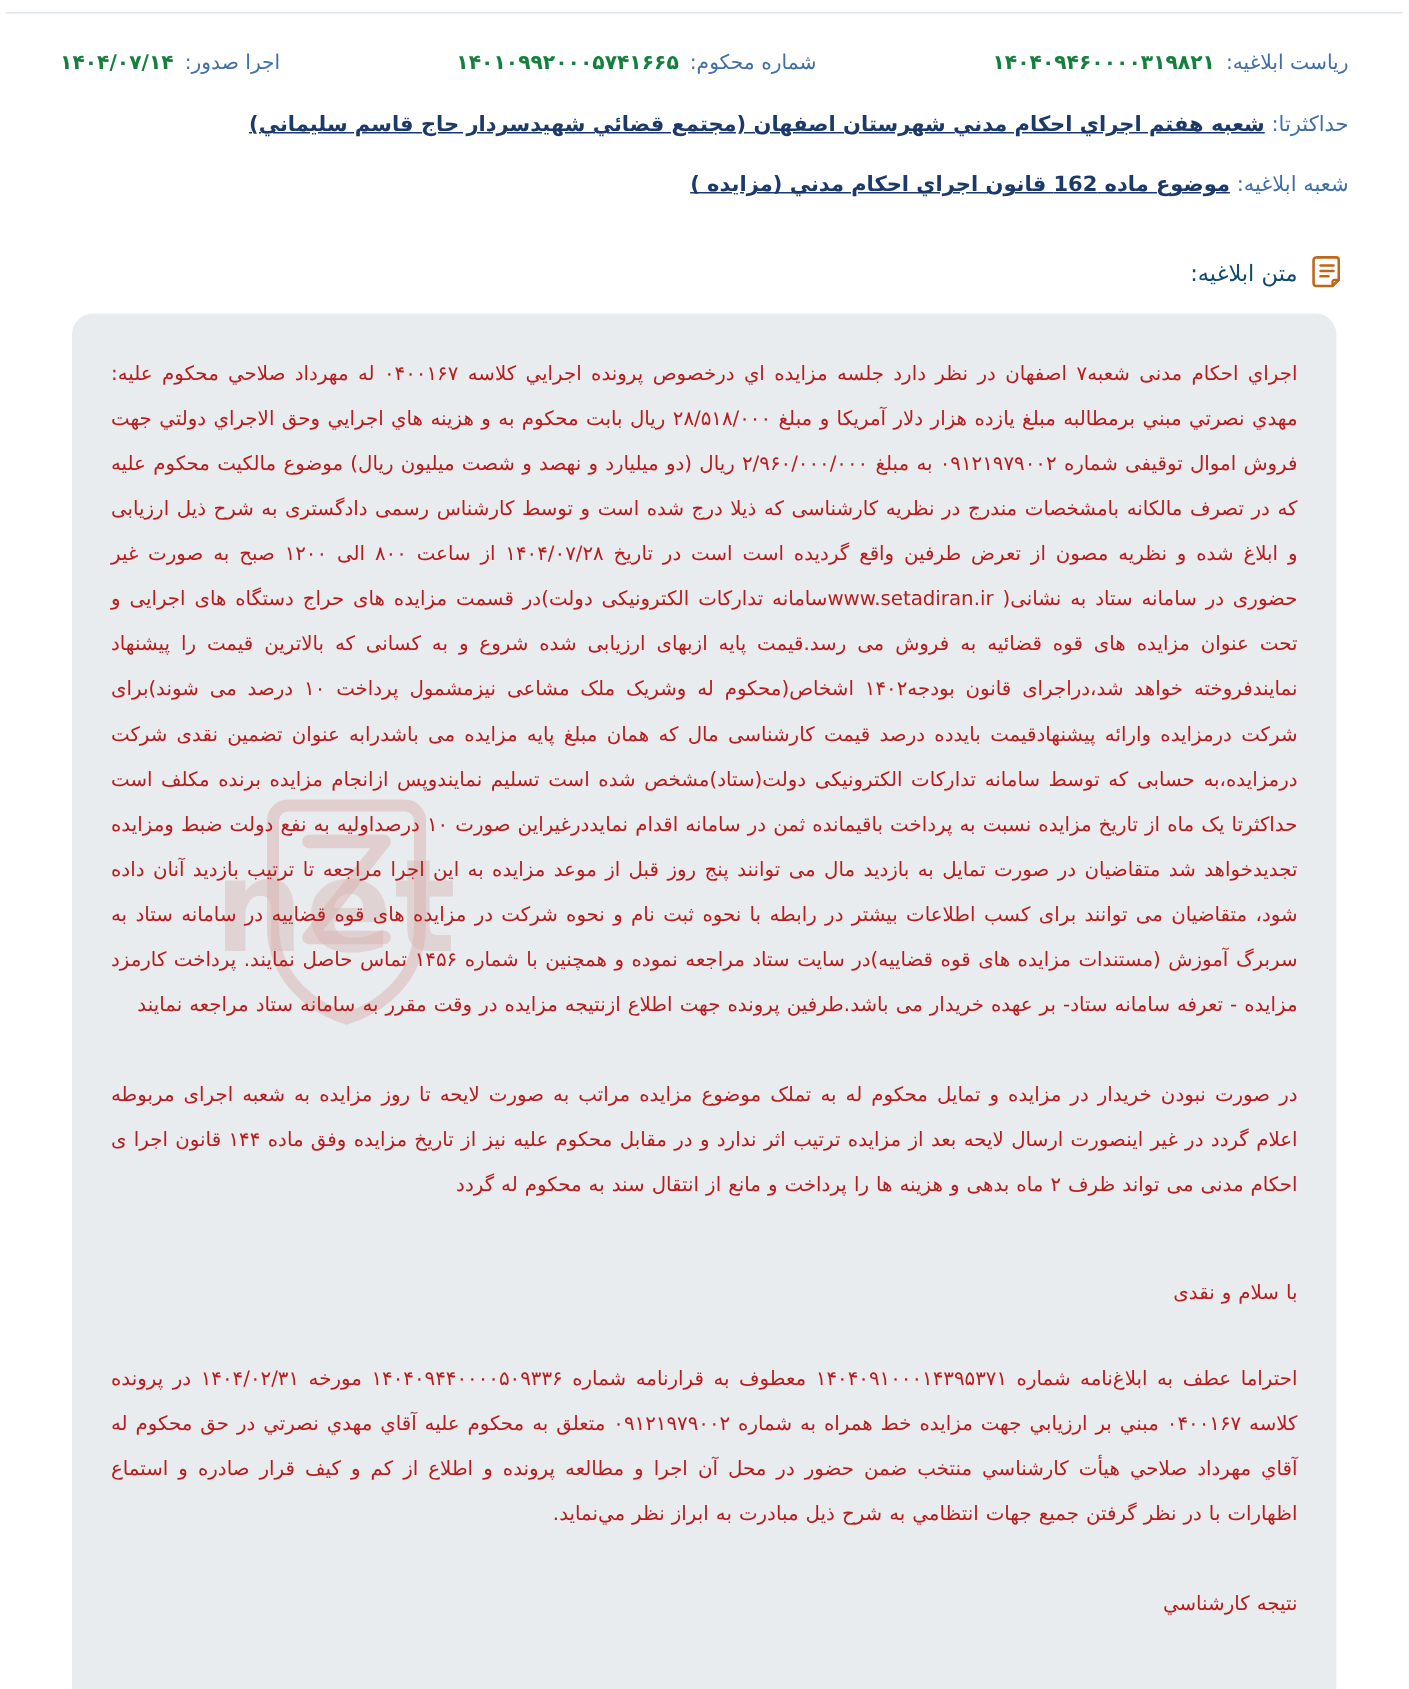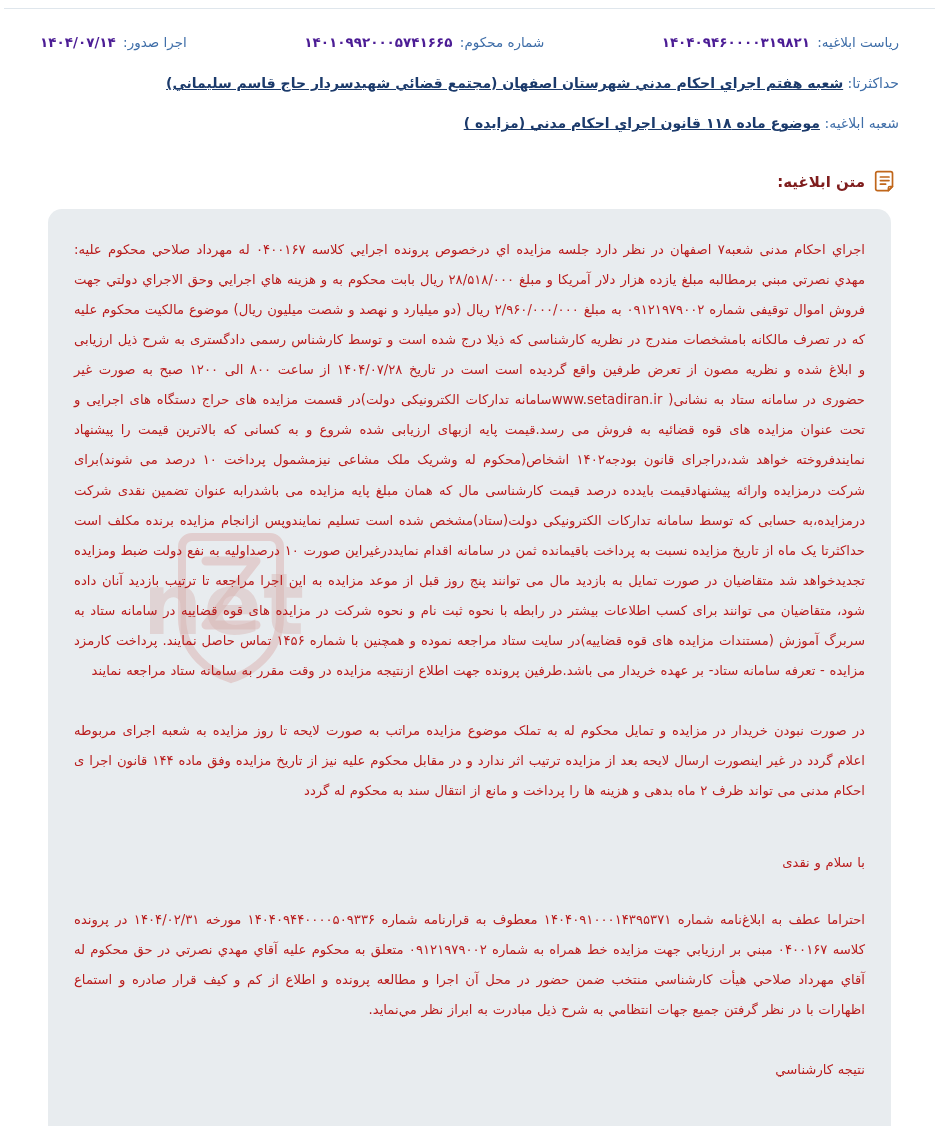--- a/index.html
+++ b/index.html
@@ -44,21 +44,21 @@
     padding: 34px 40px 0 40px;
     direction: rtl;
   }
   .meta-item {
     font-size: 13.5px;
     color: #3f6ea8;
     white-space: nowrap;
     letter-spacing: 0;
   }
   .meta-item .mval {
-    color: #4c1d95;
+    color: #15803d;
     font-weight: bold;
     font-size: 13.5px;
     margin-right: 3px;
   }
 
   
   .issuer-block {
     padding: 22px 40px 0 40px;
     text-align: right;
   }
@@ -78,22 +78,22 @@
   .section-head {
     display: flex;
     flex-direction: row;
     align-items: center;
     justify-content: flex-start;
     gap: 8px;
     padding: 16px 40px 0 40px;
   }
   .section-head .sh-title {
     font-size: 15px;
-    font-weight: bold;
-    color: #7f1d1d;
+    font-weight: normal;
+    color: #0c4a6e;
   }
   .doc-icon {
     width: 26px;
     height: 26px;
     flex: 0 0 26px;
     display: block;
   }
 
   
   .body-card {
@@ -162,21 +162,21 @@
     </div>
   </div>
 
   <div class="issuer-block">
     <div class="issuer-line">
       <span>حداکثرتا:</span>
       <span class="ival">شعبه هفتم اجراي احکام مدني شهرستان اصفهان (مجتمع قضائي شهیدسردار حاج قاسم سلیماني)</span>
     </div>
     <div class="issuer-line">
       <span>شعبه ابلاغیه:</span>
-      <span class="ival">موضوع ماده ۱۱۸ قانون اجراي احکام مدني (مزایده )</span>
+      <span class="ival">موضوع ماده 162 قانون اجراي احکام مدني (مزایده )</span>
     </div>
   </div>
 
   <div class="section-head">
     <span class="doc-icon">
       <svg viewBox="0 0 26 26" width="26" height="26" xmlns="http://www.w3.org/2000/svg">
         <path d="M4.5 2.6 h13.2 a1.8 1.8 0 0 1 1.8 1.8 v13.1 l-4.2 4.2 h-10.8 a1.8 1.8 0 0 1 -1.8 -1.8 v-15.5 a1.8 1.8 0 0 1 1.8 -1.8 z" fill="none" stroke="#c0661a" stroke-width="1.7" stroke-linejoin="round"></path>
         <path d="M19.5 17.5 l-4.2 4.2 v-2.6 a1.6 1.6 0 0 1 1.6 -1.6 z" fill="none" stroke="#c0661a" stroke-width="1.5" stroke-linejoin="round"></path>
         <line x1="7.4" y1="8.0" x2="16.0" y2="8.0" stroke="#c0661a" stroke-width="1.7" stroke-linecap="round"></line>
         <line x1="7.4" y1="11.6" x2="16.0" y2="11.6" stroke="#c0661a" stroke-width="1.7" stroke-linecap="round"></line>

